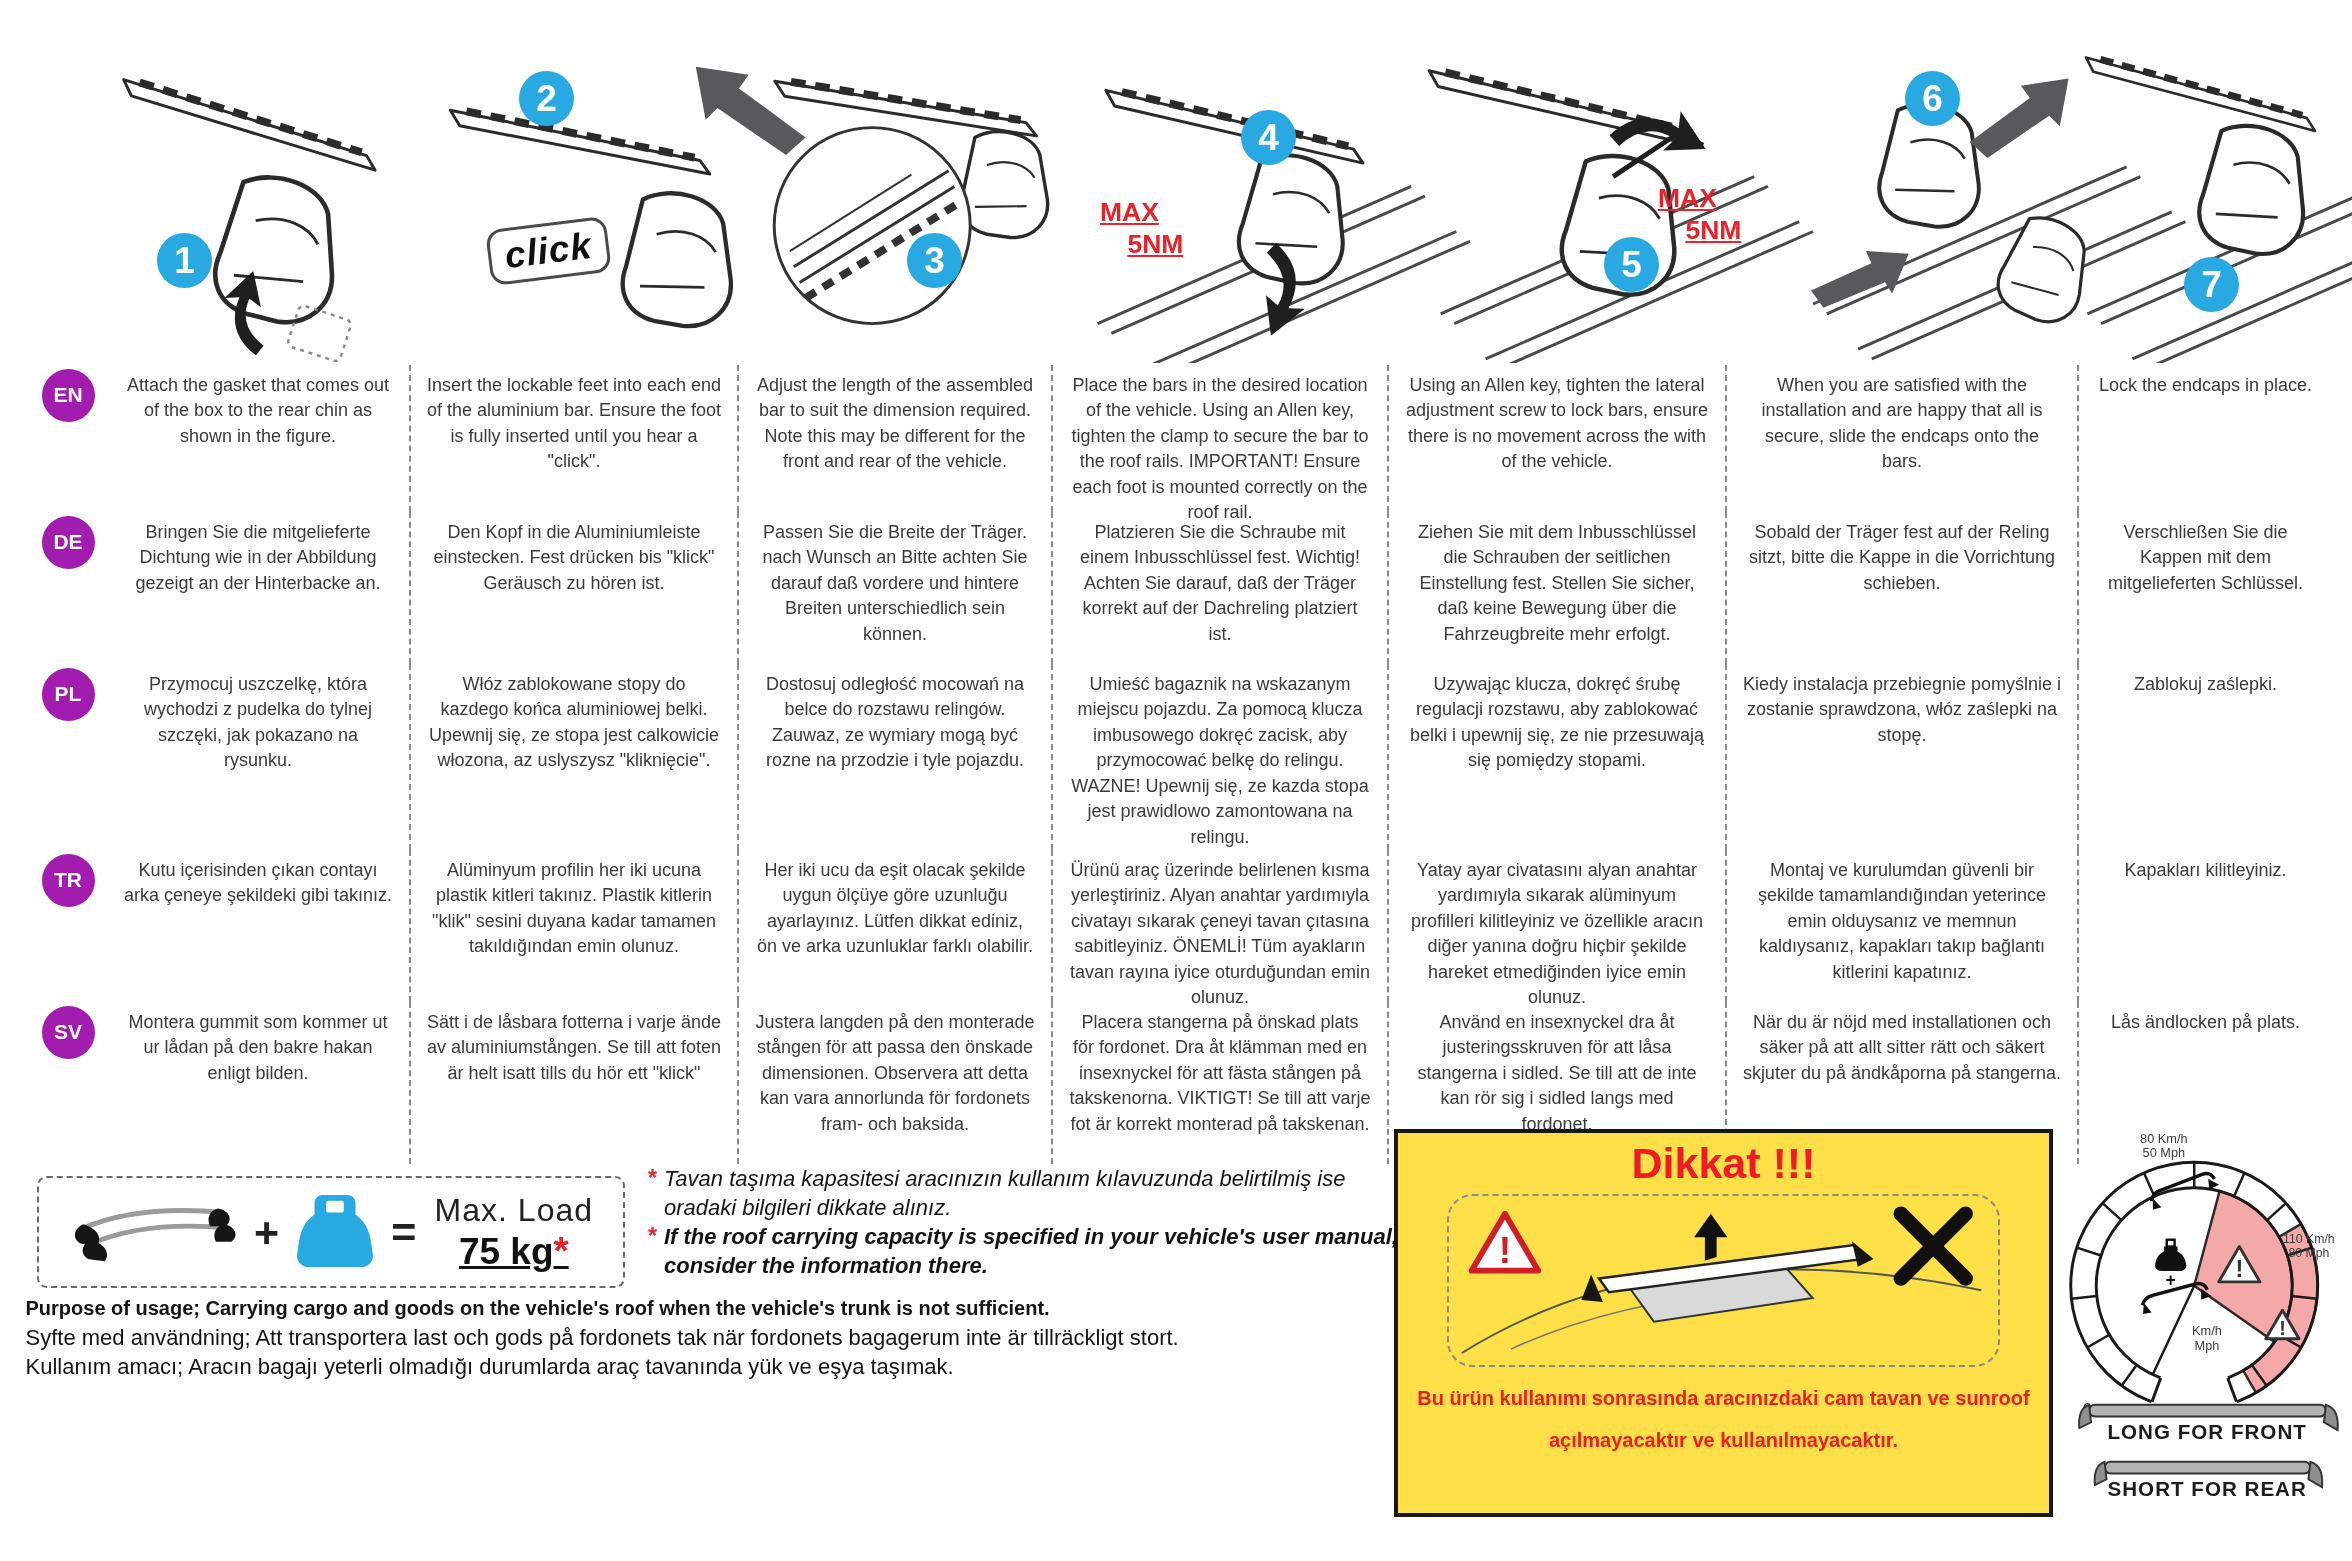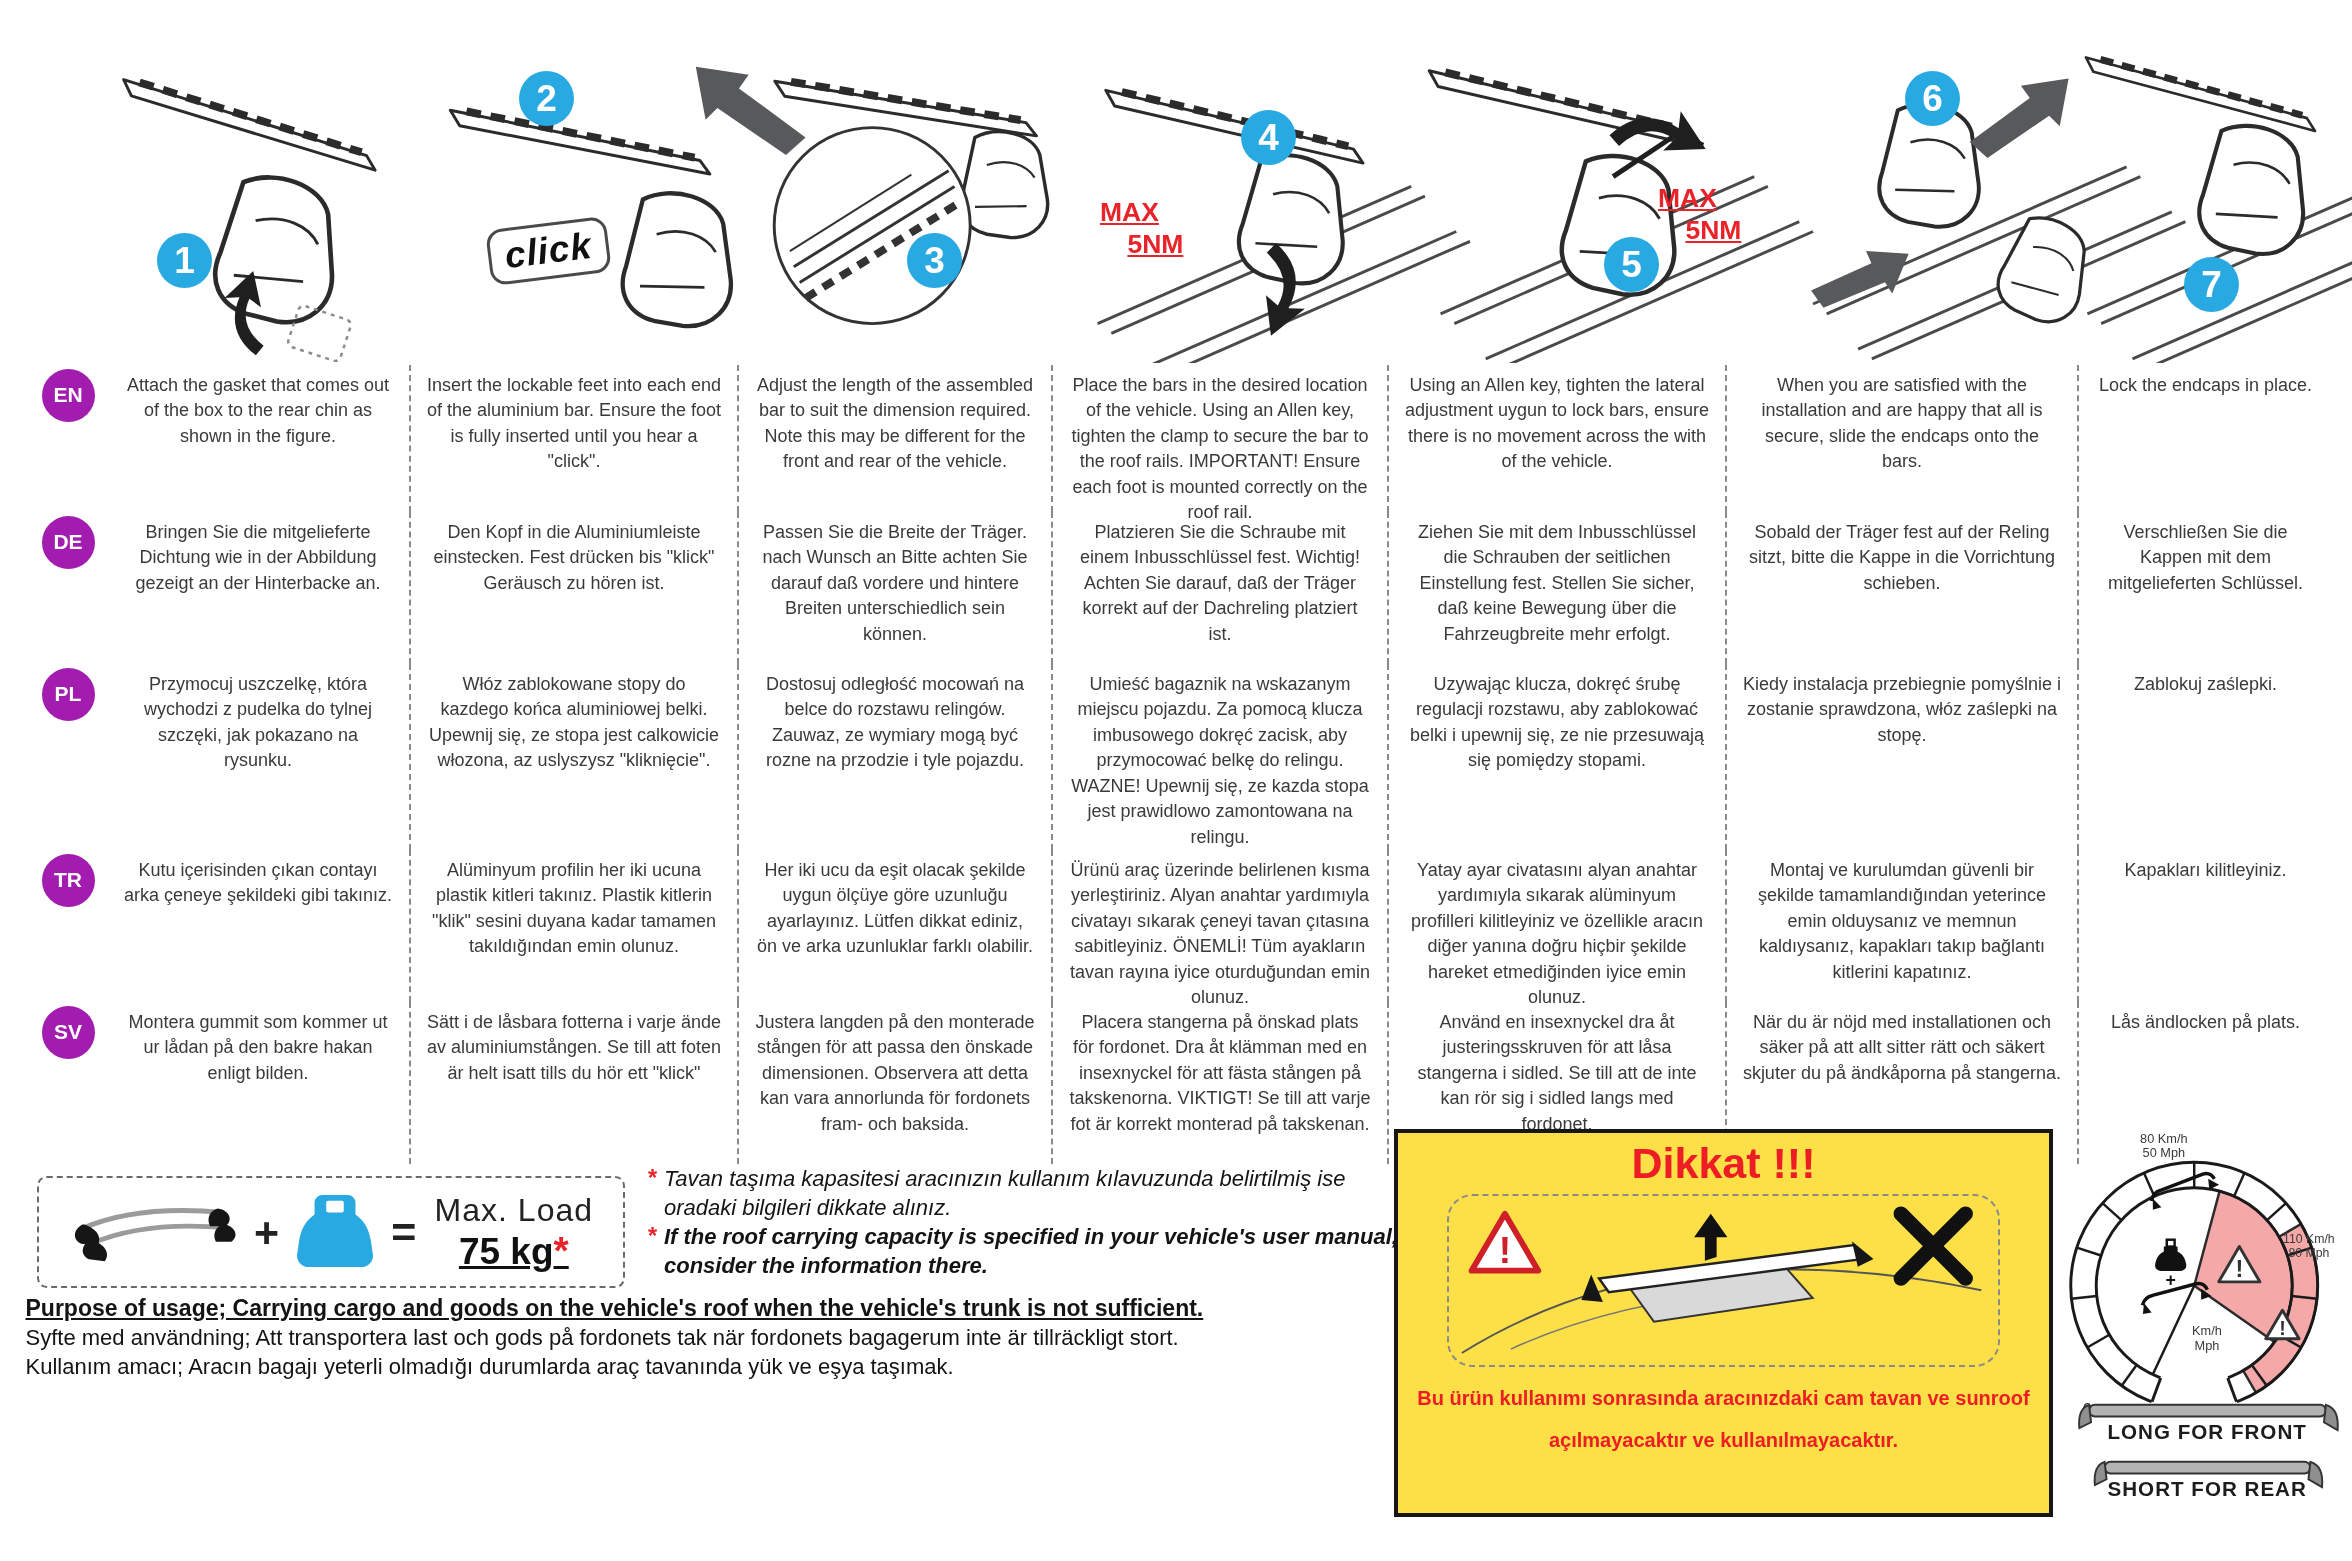--- a/index.html
+++ b/index.html
@@ -42,21 +42,21 @@
   .ml-value .star{font-size:39px;}
 
   
   .notes{position:absolute;left:647px;top:1164px;width:760px;}
   .note{display:flex;font-size:22px;line-height:29px;font-style:italic;color:#141414;}
   .note .star{margin-right:7.8px;font-size:23.5px;}
   .note.n2{font-weight:bold;}
 
   
   .purpose{position:absolute;left:25.5px;top:1294px;width:1392px;font-size:22px;line-height:29px;color:#141414;}
-  .purpose .p1{font-weight:bold;font-size:23px;text-decoration:underline;}
+  .purpose .p1{font-weight:bold;font-size:20px;}
 
   
   .warning-box{position:absolute;left:1394px;top:1129px;width:659px;height:388px;
     border:4.9px solid #161616;box-sizing:border-box;background:#fde047;text-align:center;}
   .w-title{color:#ee1c25;font-weight:bold;font-size:43px;margin-top:5.9px;}
   .w-illus{width:549px;height:169px;margin:5.9px auto 0 auto;border:2.9px dashed #8a8a8a;
     border-radius:25.5px;position:relative;}
   .w-body{color:#ee1c25;font-weight:bold;font-size:20px;line-height:42px;margin:9.8px 7.8px 0 7.8px;}
 
   
@@ -180,21 +180,21 @@
 
   <div class="lang-table">
 
     <div class="lang-cell">
         <span class="lang-badge">EN</span>
       </div>
     <div class="cell sep">Attach the gasket that comes out of the box to the rear chin as shown in the figure.</div>
     <div class="cell sep">Insert the lockable feet into each end of the aluminium bar. Ensure the foot is fully inserted until you hear a "click".</div>
     <div class="cell sep">Adjust the length of the assembled bar to suit the dimension required. Note this may be different for the front and rear of the vehicle.</div>
     <div class="cell sep">Place the bars in the desired location of the vehicle. Using an Allen key, tighten the clamp to secure the bar to the roof rails. IMPORTANT! Ensure each foot is mounted correctly on the roof rail.</div>
-    <div class="cell sep">Using an Allen key, tighten the lateral adjustment uygun to lock bars, ensure there is no movement across the with of the vehicle.</div>
+    <div class="cell sep">Using an Allen key, tighten the lateral adjustment screw to lock bars, ensure there is no movement across the with of the vehicle.</div>
     <div class="cell sep">When you are satisfied with the installation and are happy that all is secure, slide the endcaps onto the bars.</div>
     <div class="cell">Lock the endcaps in place.</div>
 
     <div class="lang-cell">
         <span class="lang-badge">DE</span>
       </div>
     <div class="cell sep">Bringen Sie die mitgelieferte Dichtung wie in der Abbildung gezeigt an der Hinterbacke an.</div>
     <div class="cell sep">Den Kopf in die Aluminiumleiste einstecken. Fest drücken bis "klick" Geräusch zu hören ist.</div>
     <div class="cell sep">Passen Sie die Breite der Träger. nach Wunsch an Bitte achten Sie darauf daß vordere und hintere Breiten unterschiedlich sein können.</div>
     <div class="cell sep">Platzieren Sie die Schraube mit einem Inbusschlüssel fest. Wichtig! Achten Sie darauf, daß der Träger korrekt auf der Dachreling platziert ist.</div>

